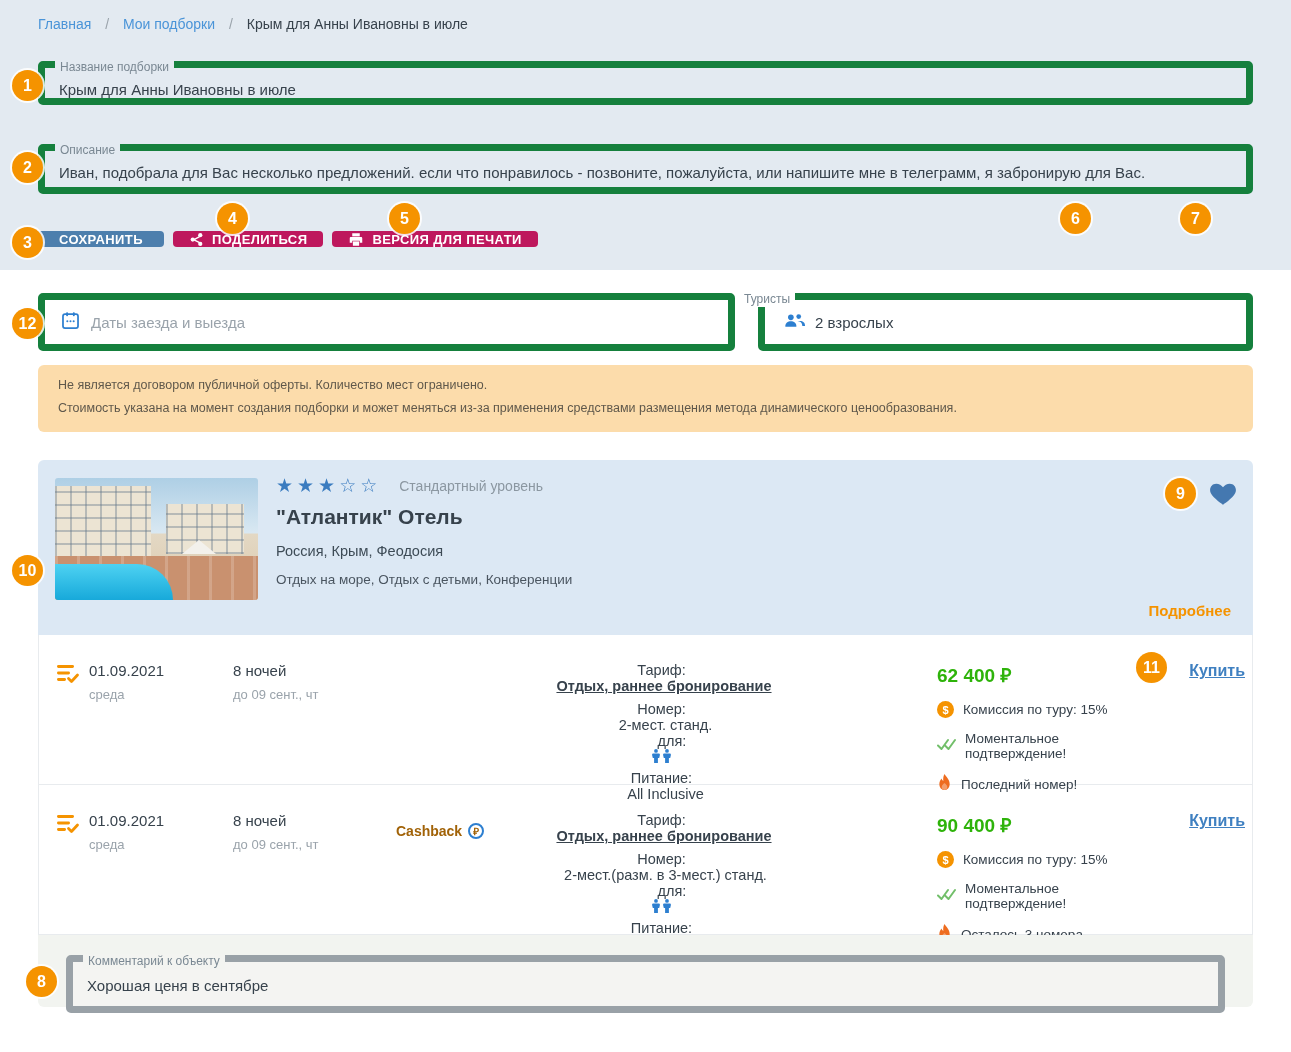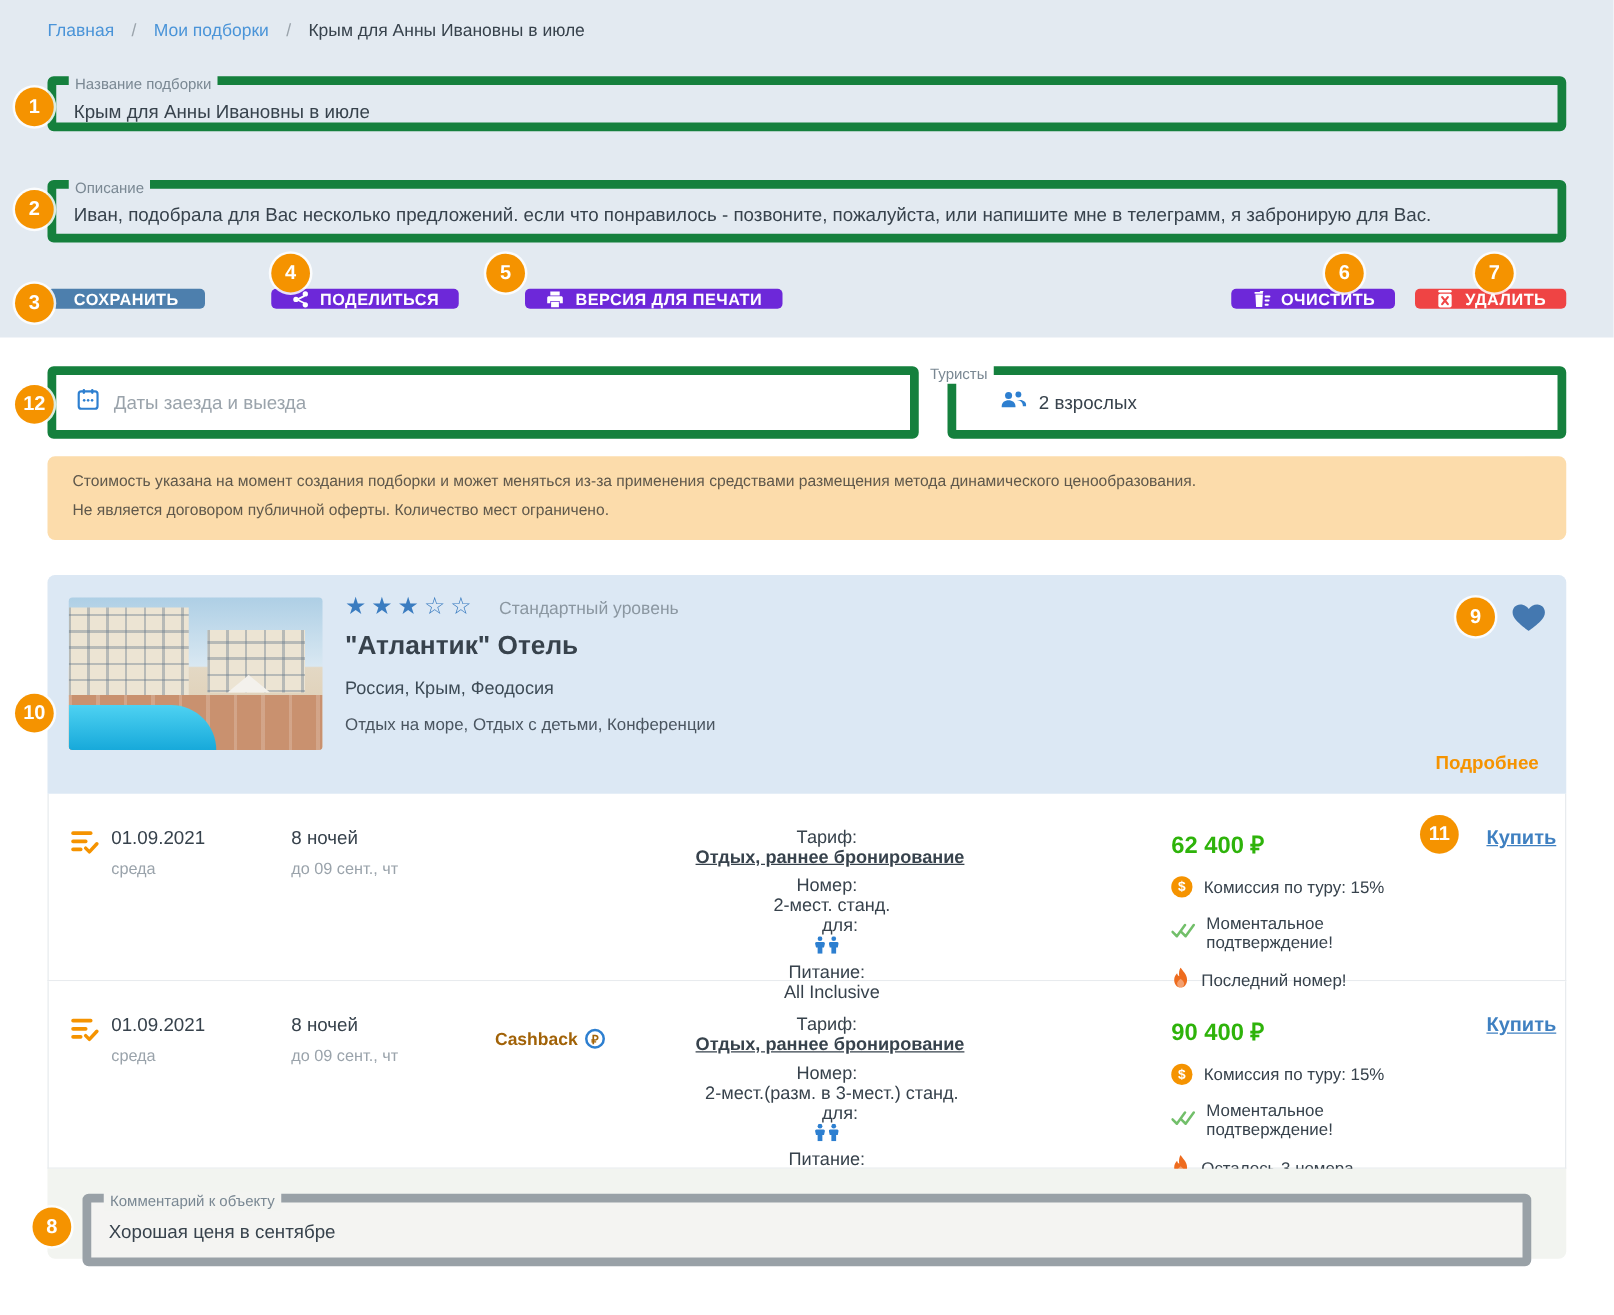--- a/index.html
+++ b/index.html
@@ -27,30 +27,30 @@
 
   #name-field { left:38px; top:61px; width:1215px; height:44px; }
   #desc-field { left:38px; top:144px; width:1215px; height:50px; }
 
   
   .toolbar { position:absolute; left:38px; top:231px; width:1215px; display:flex; align-items:center; gap:9px; }
   .btn { height:16px; border:none; border-radius:4px; color:#fff; font-weight:bold; font-size:13px;
          letter-spacing:.4px; display:inline-flex; align-items:center; justify-content:center; gap:8px;
          padding:0 16px; font-family:inherit; cursor:pointer; white-space:nowrap; }
   .btn-save { background:#4d7fad; width:126px; }
-  .btn-blue { background:#6d28d9;margin-left:44px; }
+  .btn-blue { background:#be185d; }
   .btn-red  { background:#ef4444; }
   .toolbar-right { margin-left:auto; display:flex; gap:16px; }
   .btn svg { display:block; }
 
   
   .date-field { left:38px; top:293px; width:697px; height:58px; background:#fff; display:flex; align-items:center; padding:0 16px; gap:11px; }
   .date-field input { border:none; outline:none; background:transparent; flex:1; font-size:15px; font-family:inherit; color:#8b5cf6; }
   .date-field input::placeholder { color:#9aa3ab; }
-  .tourists-field { left:758px; top:293px; width:495px; height:58px; background:#fff; display:flex; align-items:center; padding:0 34px; gap:10px; }
+  .tourists-field { left:758px; top:293px; width:495px; height:58px; background:#fff; display:flex; align-items:center; padding:0 18px; gap:10px; }
   .tourists-field .field-label { left:-26px; }
   .tourists-value { font-size:15px; color:#37424c; }
 
   
   .notice { position:absolute; left:38px; top:365px; width:1215px; height:67px; background:#fcdcab;
             border-radius:6px; padding:13px 20px; font-size:12.5px; color:#5f584b; }
   .notice div + div { margin-top:9px; }
 
   
   .hotel-card { position:absolute; left:38px; top:460px; width:1215px; height:575px; border-radius:6px; }
@@ -156,43 +156,20 @@
     <button class="btn btn-blue">
       <span>
         <svg width="16" height="15" viewBox="0 0 24 24" fill="#fff">
             <path d="M6 2h12v5H6z"></path>
             <path d="M4 8h16c1.1 0 2 .9 2 2v7h-4v-3H6v3H2v-7c0-1.1.9-2 2-2z"></path>
             <path d="M7 15h10v7H7z"></path>
           </svg>
       </span>
       <span>ВЕРСИЯ ДЛЯ ПЕЧАТИ</span>
     </button>
-    <div class="toolbar-right">
-      <button class="btn btn-blue">
-        <span>
-          <svg width="16" height="16" viewBox="0 0 24 24" fill="#fff">
-              <path d="M5 4h5l1-1.3h3L15 4h-1v2H4V4zM5 7h9l-.8 15H5.8z"></path>
-              <rect x="16" y="8" width="7" height="2.4" rx="1.2"></rect>
-              <rect x="16" y="13" width="6" height="2.4" rx="1.2"></rect>
-              <rect x="16" y="18" width="5" height="2.4" rx="1.2"></rect>
-            </svg>
-        </span>
-        <span>ОЧИСТИТЬ</span>
-      </button>
-      <button class="btn btn-red">
-        <span>
-          <svg width="16" height="16" viewBox="0 0 24 24">
-              <rect x="4" y="1.5" width="16" height="3" rx="1.4" fill="#fff"></rect>
-              <rect x="4" y="6" width="16" height="16.5" rx="2.4" fill="#fff"></rect>
-              <path d="M8.6 10l6.8 8.5M15.4 10l-6.8 8.5" stroke="#ef4444" stroke-width="2.6" stroke-linecap="round"></path>
-            </svg>
-        </span>
-        <span>УДАЛИТЬ</span>
-      </button>
-    </div>
   </div>
 </div>
 
 <div class="field date-field">
   <span>
     <svg width="19" height="19" viewBox="0 0 24 24">
         <rect x="2.5" y="4" width="19" height="17.5" rx="2.6" fill="none" stroke="#2d7fd0" stroke-width="2.2"></rect>
         <rect x="6.5" y="1.5" width="2.4" height="5" rx="1.1" fill="#2d7fd0"></rect>
         <rect x="15" y="1.5" width="2.4" height="5" rx="1.1" fill="#2d7fd0"></rect>
         <circle cx="8" cy="13" r="1.3" fill="#2d7fd0"></circle>
@@ -210,22 +187,22 @@
         <circle cx="10" cy="6" r="3.6"></circle>
         <path d="M3 17c0-3.6 3.1-6 7-6s7 2.4 7 6v1H3z"></path>
         <circle cx="20" cy="5" r="3"></circle>
         <path d="M18.5 10.6c3.4.2 6 2.5 6 5.6v.9h3.5v-1c0-3.2-2.7-5.5-6.2-5.5-1.3 0-2.4.3-3.3 0z"></path>
       </svg>
   </span>
   <span class="tourists-value">2 взрослых</span>
 </div>
 
 <div class="notice">
+  <div>Не является договором публичной оферты. Количество мест ограничено.</div>
   <div>Стоимость указана на момент создания подборки и может меняться из-за применения средствами размещения метода динамического ценообразования.</div>
-  <div>Не является договором публичной оферты. Количество мест ограничено.</div>
 </div>
 
 <div class="hotel-card">
 
   <div class="card-header">
     <div class="hotel-img">
       <div class="bld bld-left"></div>
       <div class="bld bld-right"></div>
       <div class="umbrella"></div>
       <div class="deck"></div>

